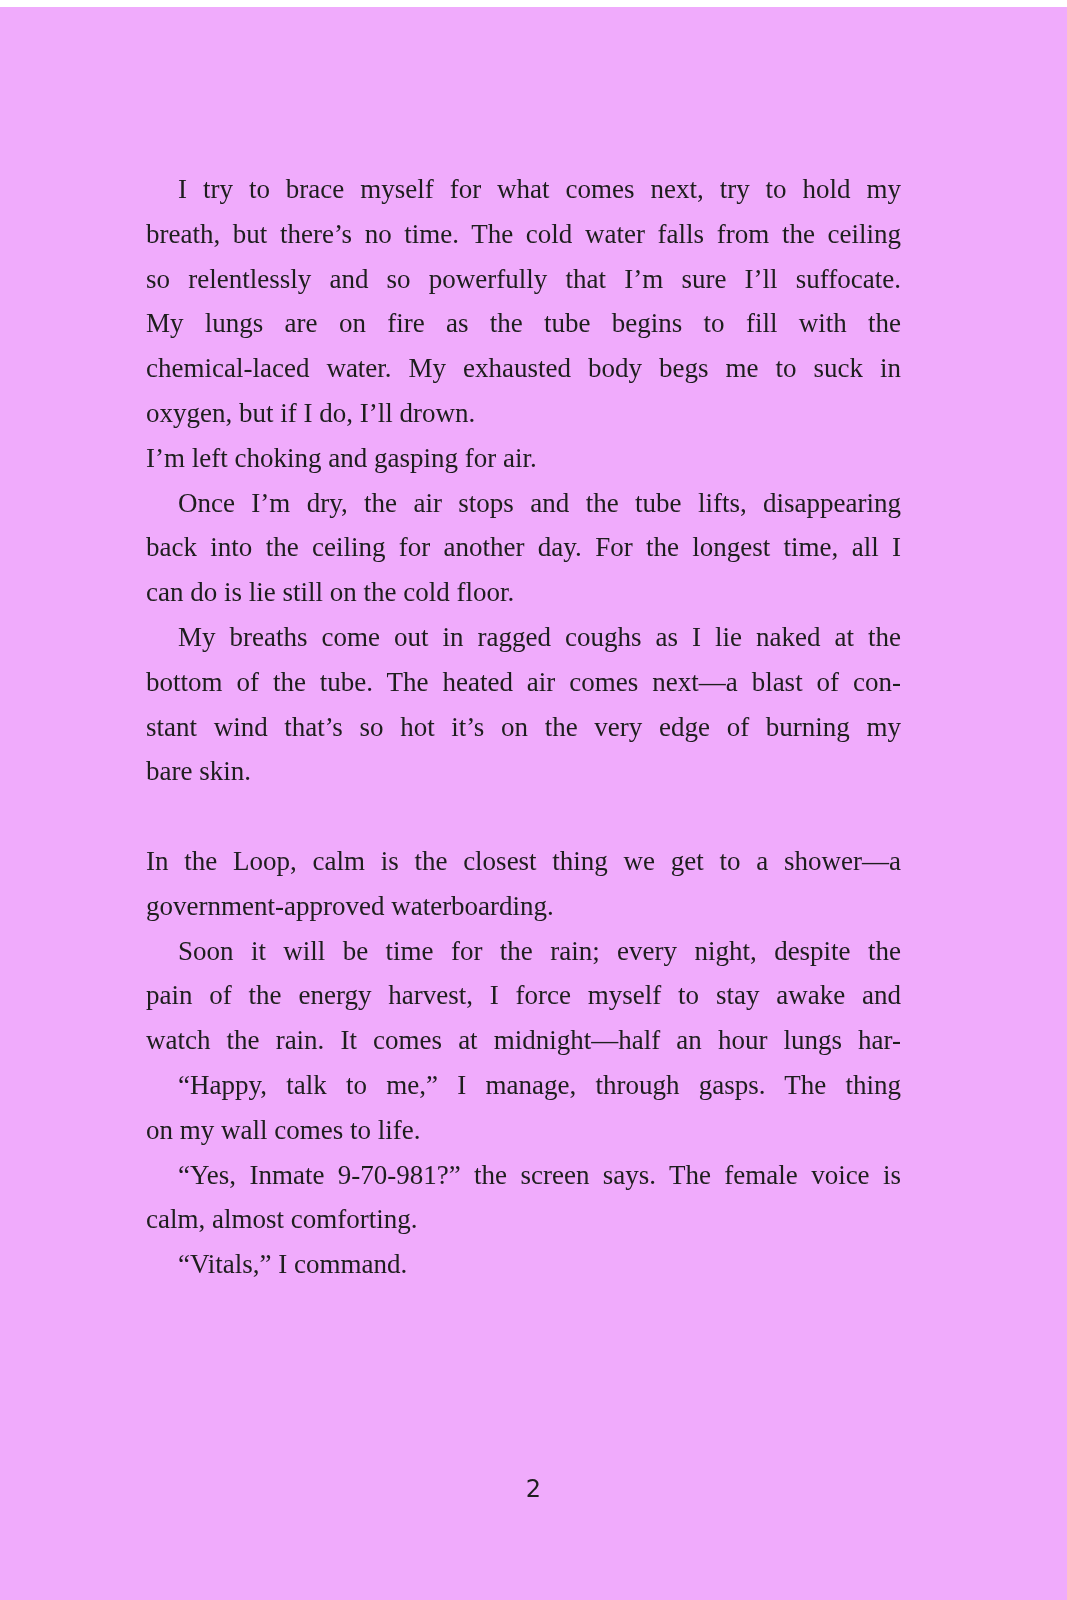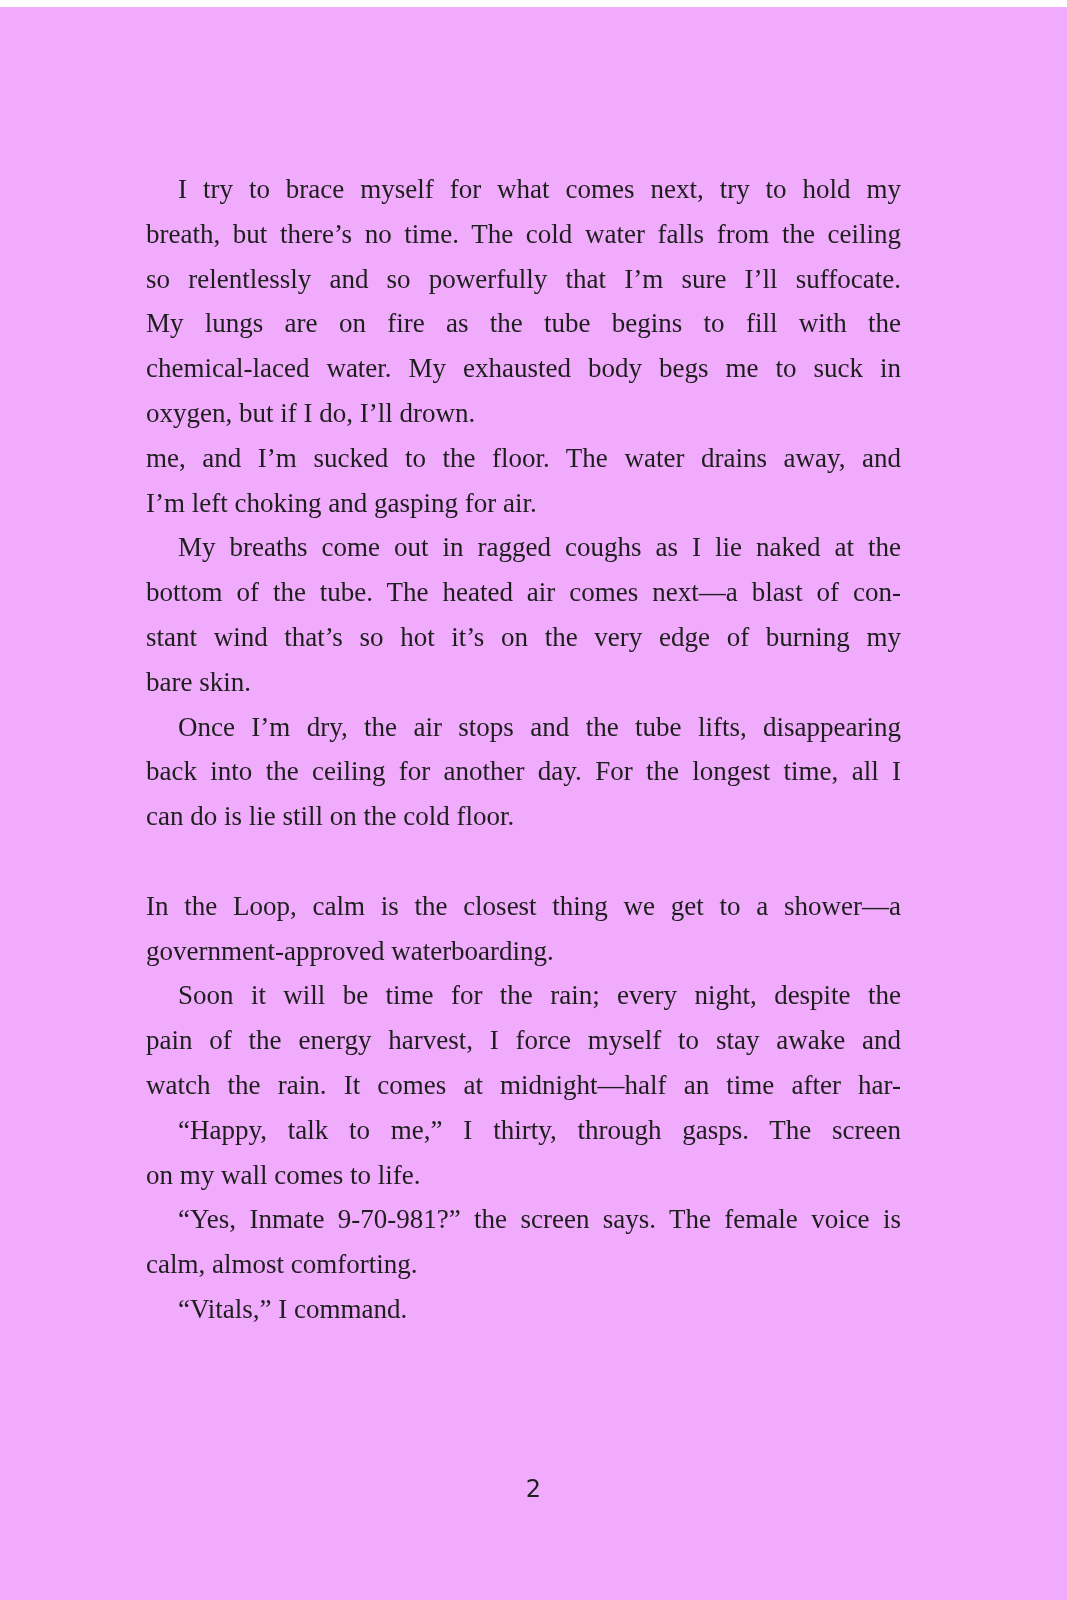--- a/index.html
+++ b/index.html
@@ -34,52 +34,51 @@
     <div>
       <div class="line indent">I try to brace myself for what comes next, try to hold my</div>
       <div class="line">breath, but there’s no time. The cold water falls from the ceiling</div>
       <div class="line">so relentlessly and so powerfully that I’m sure I’ll suffocate.</div>
       <div class="line">My lungs are on fire as the tube begins to fill with the</div>
       <div class="line">chemical-laced water. My exhausted body begs me to suck in</div>
       <div class="line last">oxygen, but if I do, I’ll drown.</div>
     </div>
 
     <div>
-      <div class="line">me, and I’m sucked to the floor. The water drains away, and</div>
       <div class="line last">I’m left choking and gasping for air.</div>
+    </div>
+
+    <div>
+      <div class="line indent">Once I’m dry, the air stops and the tube lifts, disappearing</div>
+      <div class="line">back into the ceiling for another day. For the longest time, all I</div>
+      <div class="line last">can do is lie still on the cold floor.</div>
     </div>
 
     <div>
       <div class="line indent">My breaths come out in ragged coughs as I lie naked at the</div>
       <div class="line">bottom of the tube. The heated air comes next—a blast of con-</div>
       <div class="line">stant wind that’s so hot it’s on the very edge of burning my</div>
       <div class="line last">bare skin.</div>
-    </div>
-
-    <div>
-      <div class="line indent">Once I’m dry, the air stops and the tube lifts, disappearing</div>
-      <div class="line">back into the ceiling for another day. For the longest time, all I</div>
-      <div class="line last">can do is lie still on the cold floor.</div>
     </div>
 
     <div class="spacer"></div>
 
     <div>
       <div class="line">In the Loop, calm is the closest thing we get to a shower—a</div>
       <div class="line last">government-approved waterboarding.</div>
     </div>
 
     <div>
       <div class="line indent">Soon it will be time for the rain; every night, despite the</div>
       <div class="line">pain of the energy harvest, I force myself to stay awake and</div>
-      <div class="line">watch the rain. It comes at midnight—half an time after har-</div>
+      <div class="line">watch the rain. It comes at midnight—half an hour lungs har-</div>
     </div>
 
     <div>
-      <div class="line indent">“Happy, talk to me,” I thirty, through gasps. The screen</div>
+      <div class="line indent">“Happy, talk to me,” I manage, through gasps. The thing</div>
       <div class="line last">on my wall comes to life.</div>
     </div>
 
     <div>
       <div class="line indent">“Yes, Inmate 9-70-981?” the screen says. The female voice is</div>
       <div class="line last">calm, almost comforting.</div>
     </div>
 
     <div>
       <div class="line indent last">“Vitals,” I command.</div>

